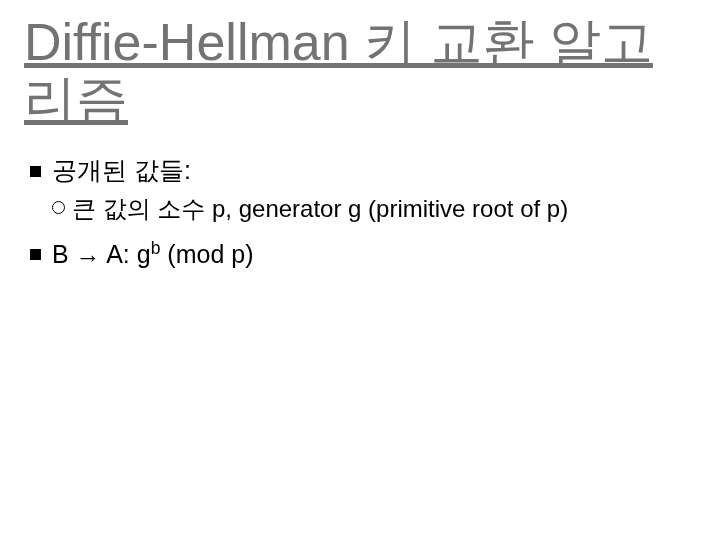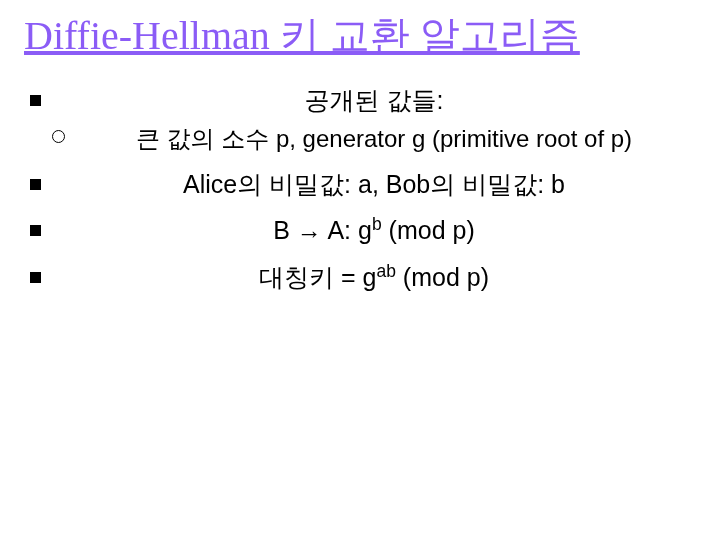--- a/index.html
+++ b/index.html
@@ -6,33 +6,31 @@
   body {
     margin: 0;
     width: 720px;
     height: 540px;
     background: #fff;
     font-family: "Comic Sans MS", "Arial", sans-serif;
     color: #000;
     padding: 14px 24px 10px 24px;
   }
   .title {
-    font-size: 40px;
-    color: #8b5cf6;
+    font-size: 52px;
+    color: #737373;
     text-decoration: underline;
     margin: 0 0 26px 0;
     font-weight: normal;
     line-height: 1.1;
-    font-family: Liberation Serif, serif;
   }
   .bl {
     margin: 0 0 8px 6px;
     padding: 0;
     list-style: none;
-    text-align: center;
   }
   .bl > li {
     position: relative;
     padding-left: 22px;
     font-size: 25px;
     line-height: 1.3;
     margin-bottom: 14px;
   }
   .bl > li::before {
     content: "";
@@ -69,16 +67,14 @@
 </style>
 </head>
 <body>
 
 <h1 class="title">Diffie-Hellman 키 교환 알고리즘</h1>
 
 <ul class="bl">
     <li>공개된 값들:<ul class="sub">
         <li>큰 값의 소수 p, generator g (primitive root of p)</li>
       </ul></li>
-    <li>Alice의 비밀값: a, Bob의 비밀값: b</li>
     <li>B → A: g<sup>b</sup> (mod p)</li>
-    <li>대칭키 = g<sup>ab</sup> (mod p)</li>
   </ul>
 
 </body></html>

